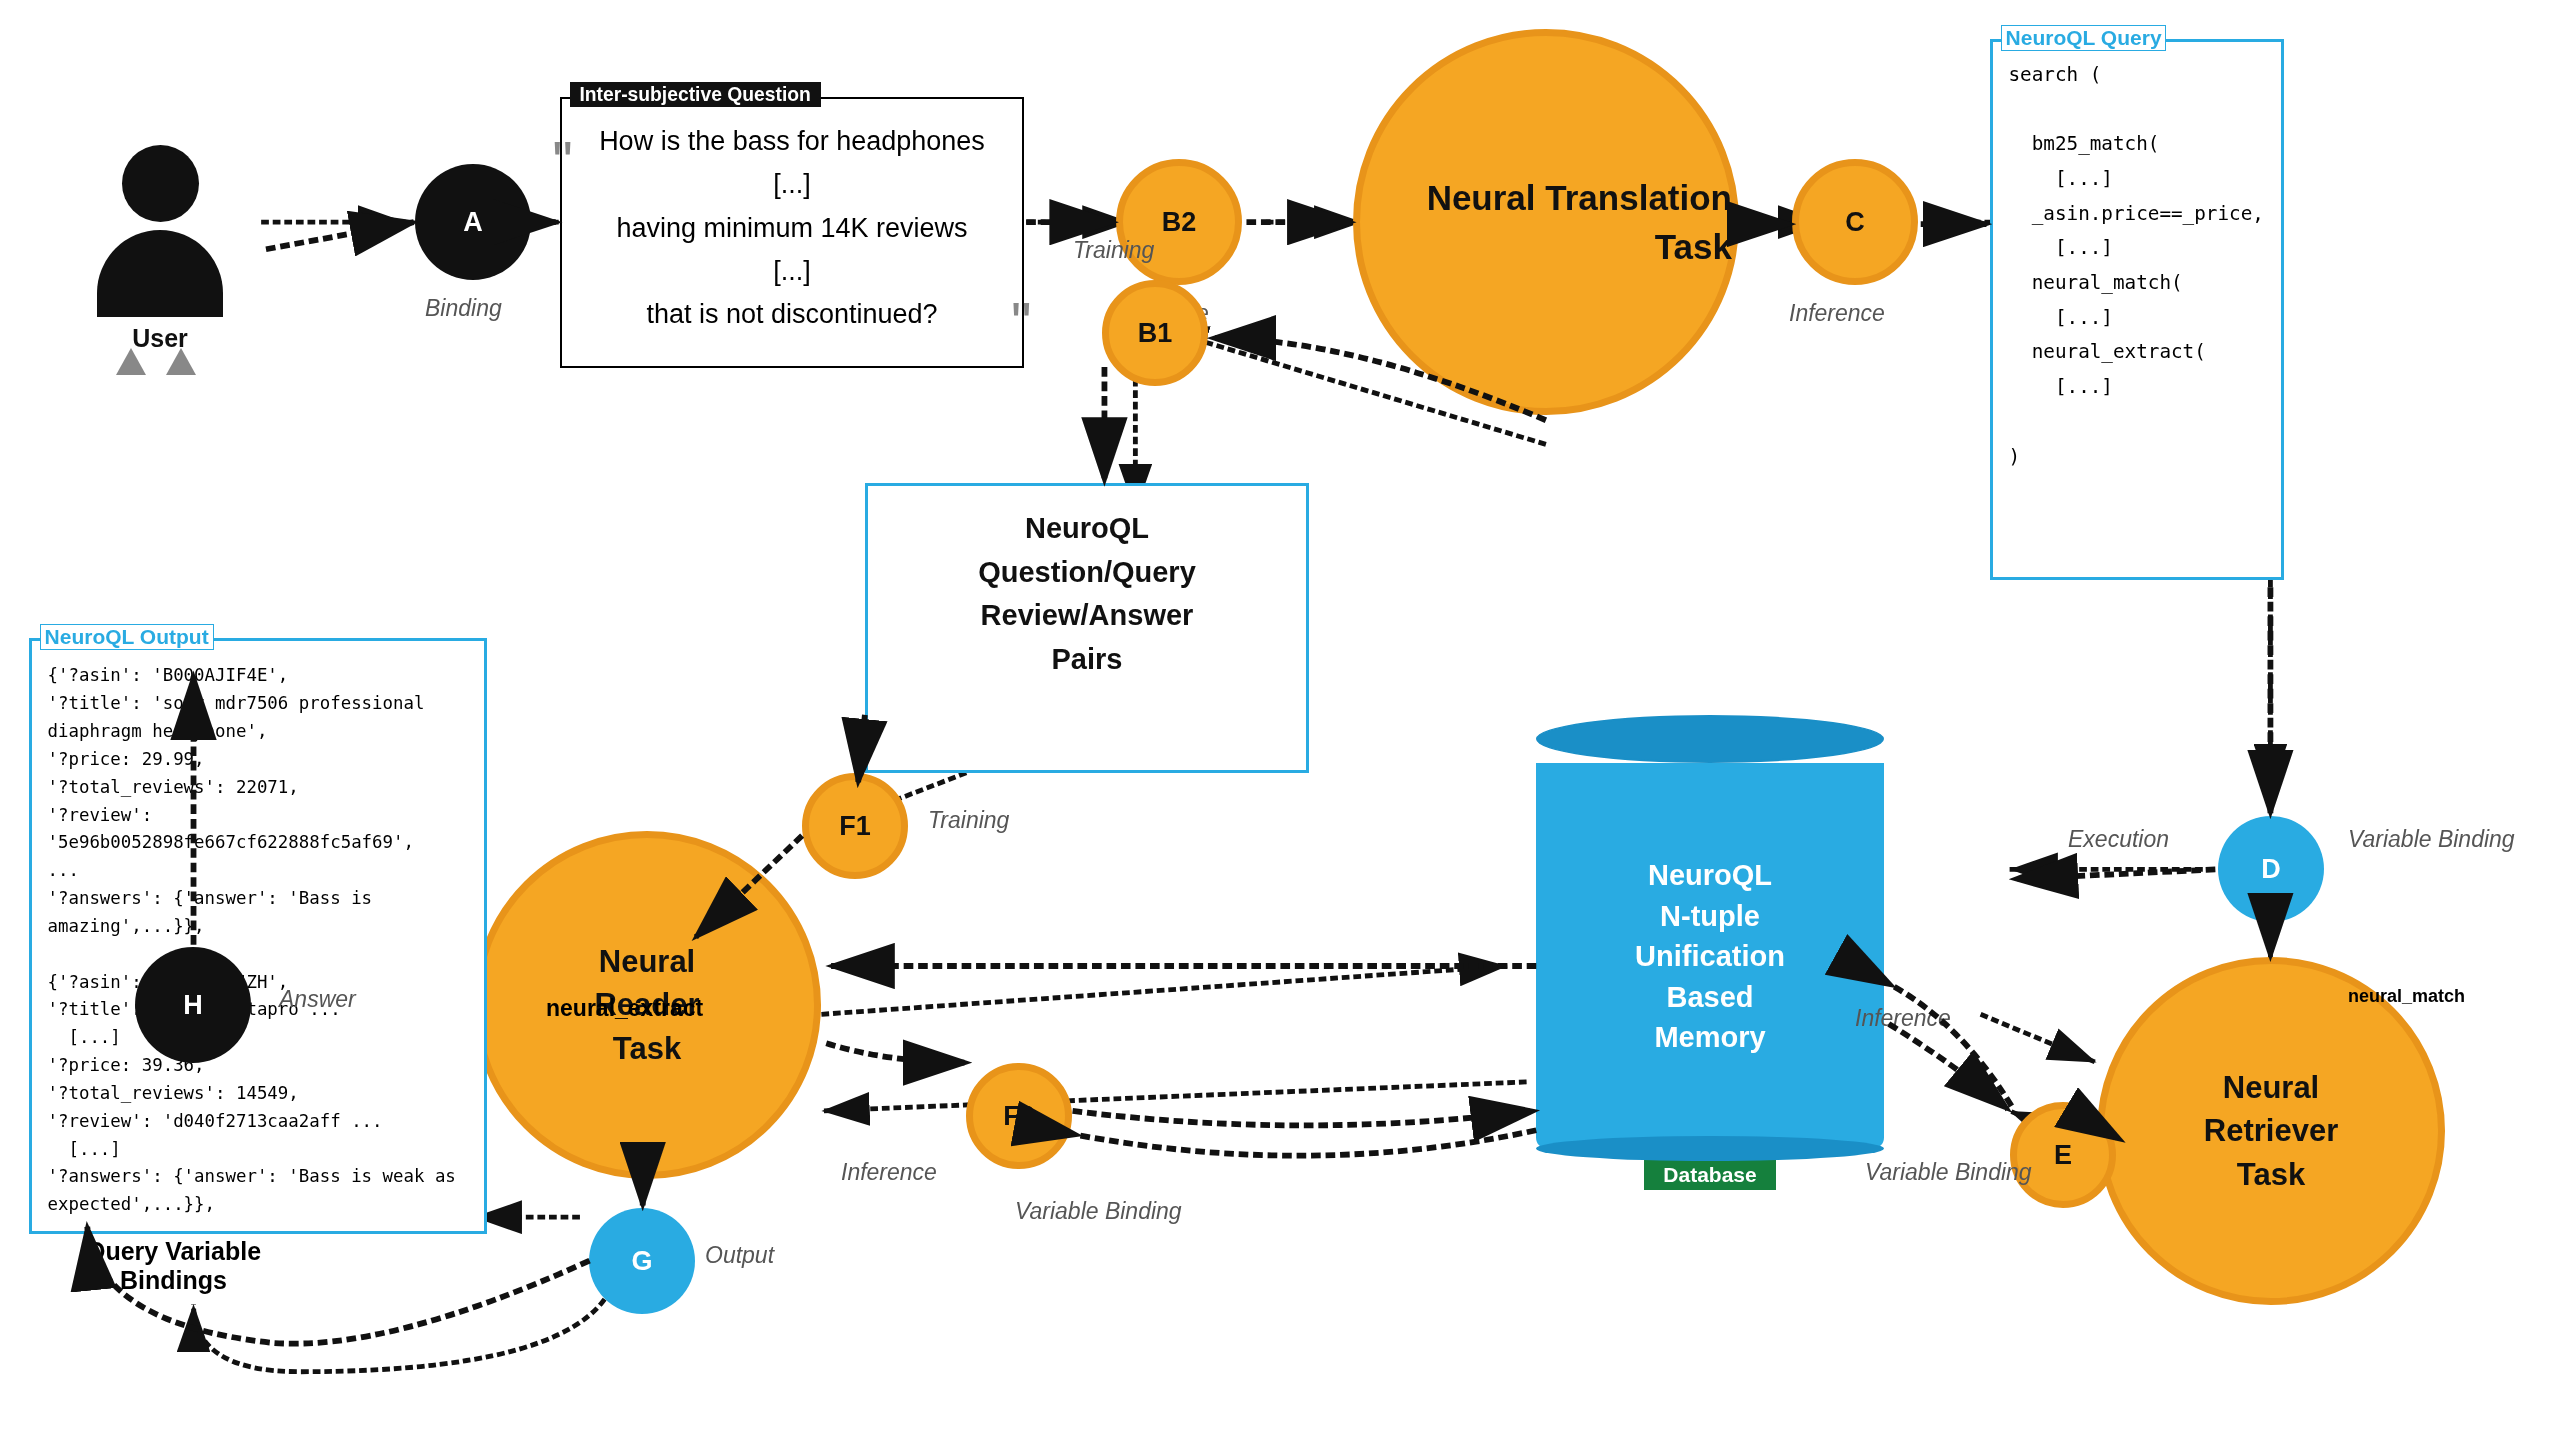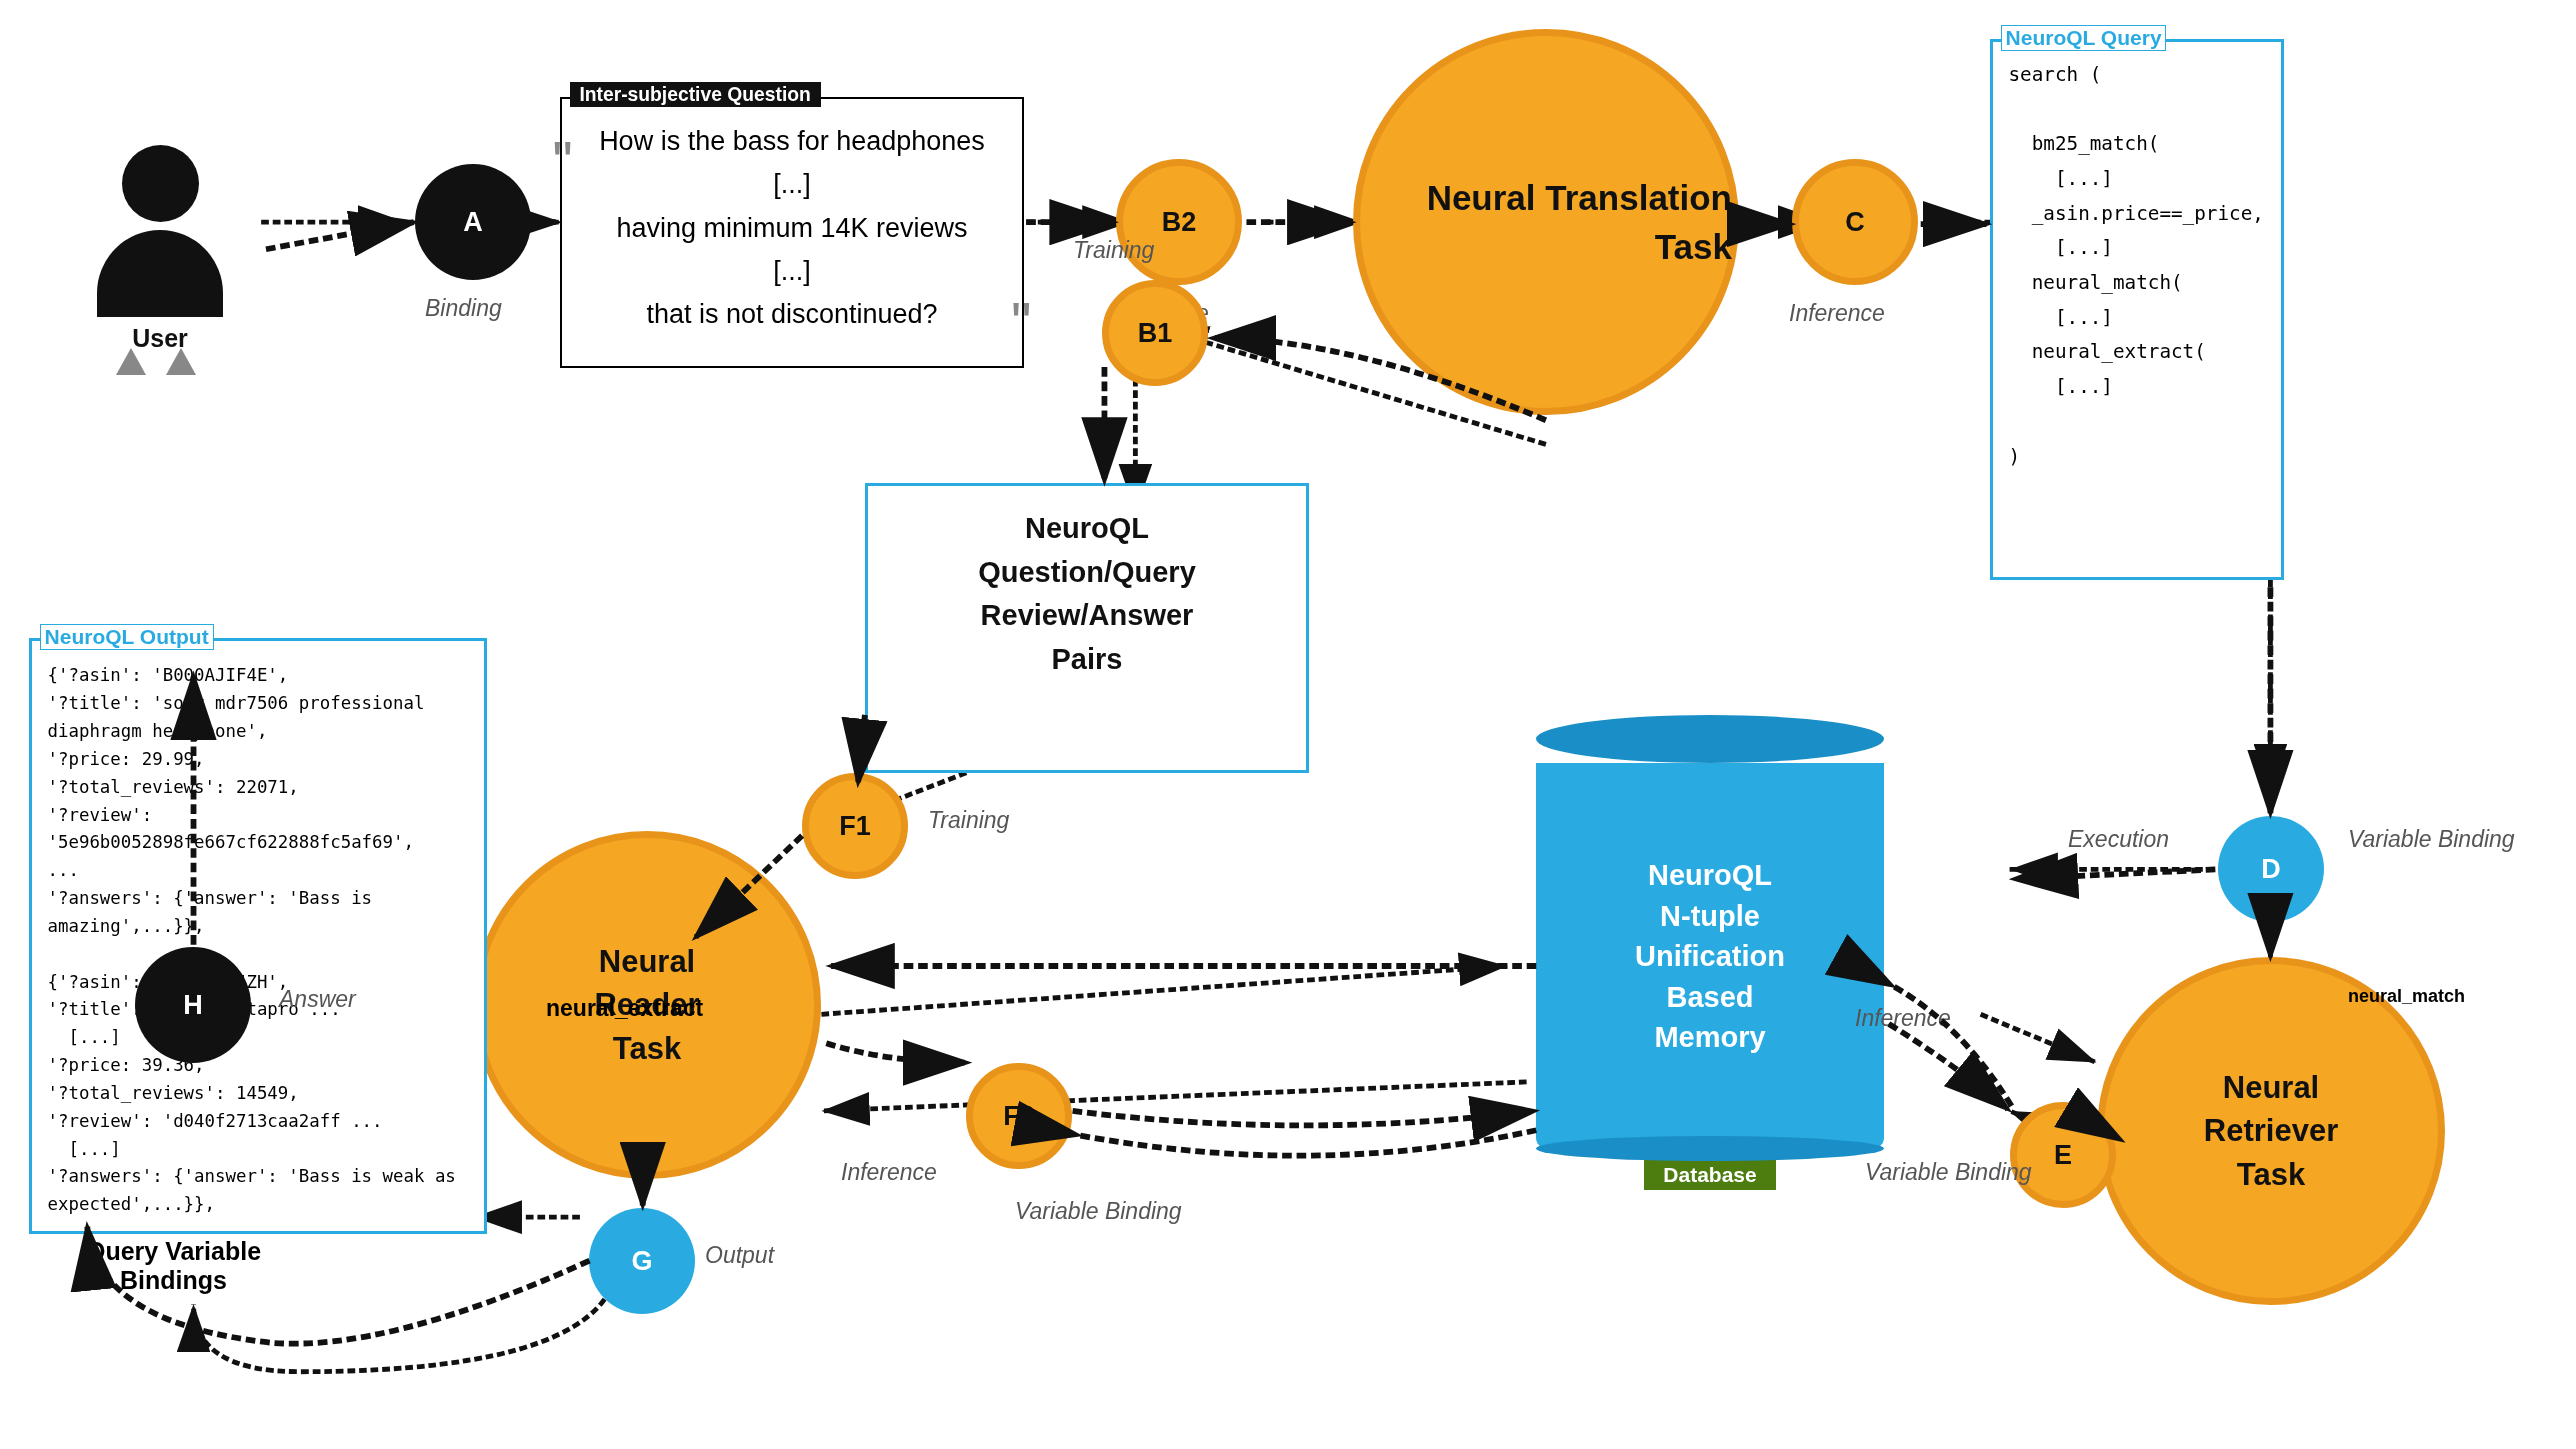--- a/index.html
+++ b/index.html
@@ -250,21 +250,21 @@
 <div class="arrow-label" style="left:2068px;top:826px;">Execution</div>
 <div class="arrow-label" style="left:2348px;top:826px;">Variable Binding</div>
 
 <div class="database" style="left:1536px;top:715px;">
   <div class="db-top" style="width:348px;"></div>
   <div class="db-body" style="width:348px;height:386px;background:#29abe2;border-radius:0 0 11.6px 11.6px;position:relative;">
     <div class="db-text" style="font-size:29px;color:#fff;font-weight:bold;text-align:center;position:absolute;top:50%;left:50%;transform:translate(-50%,-50%);">NeuroQL<br>N-tuple<br>Unification<br>Based<br>Memory</div>
     <div class="db-bottom-ellipse" style="width:348px;"></div>
   </div>
 
-  <div style="margin-top:9.7px;background:#4d7c0f;color:#fff;padding:3.9px 19.3px;font-size:21px;font-weight:bold;">Database</div>
+  <div style="margin-top:9.7px;background:#15803d;color:#fff;padding:3.9px 19.3px;font-size:21px;font-weight:bold;">Database</div>
 </div>
 
 <div class="circle circle-orange" style="width:348px;height:348px;left:473px;top:831px;">
   <div style="font-size:31px;font-weight:bold;text-align:center;color:#111;line-height:1.4;">Neural<br>Reader<br>Task</div>
 </div>
 
 <div class="circle circle-orange" style="width:106px;height:106px;left:802px;top:773px;">
   <span class="circle-label">F1</span>
 </div>
 <div class="arrow-label" style="left:928px;top:807px;">Training</div>

